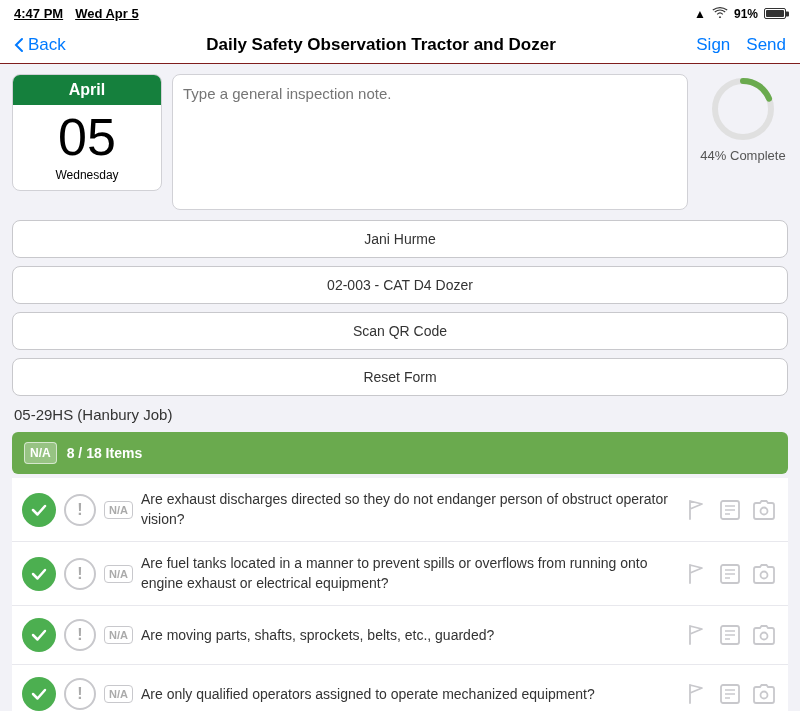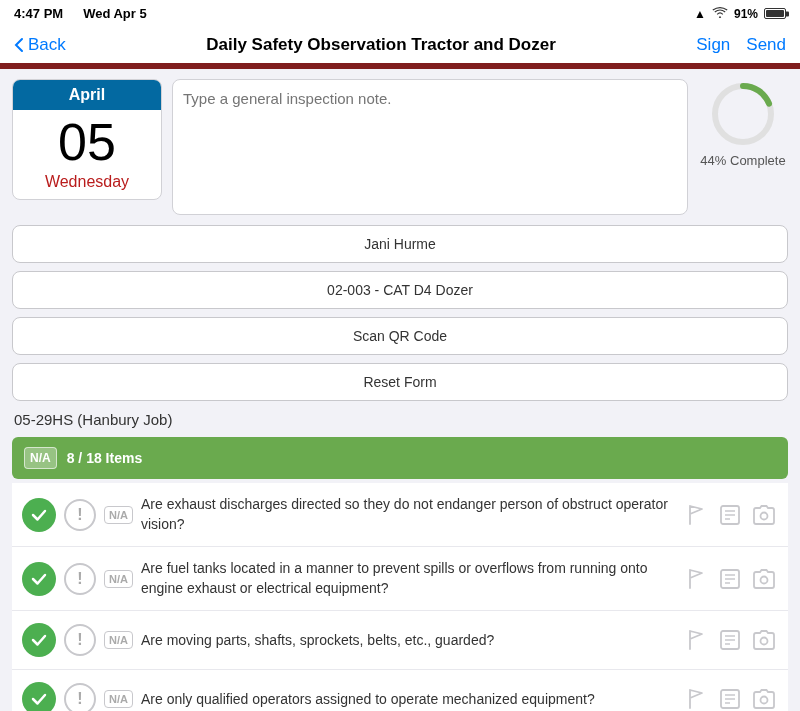--- a/index.html
+++ b/index.html
@@ -14,21 +14,21 @@
     
     .status-bar {
       display: flex;
       justify-content: space-between;
       align-items: center;
       background: #fff;
       padding: 6px 14px;
       font-size: 13px;
       font-weight: 600;
     }
-    .status-bar-left { display: flex; gap: 20px; align-items: flex-start; }
+    .status-bar-left { display: flex; gap: 12px; align-items: flex-start; text-decoration: underline; }
     .status-bar-right { display: flex; gap: 6px; align-items: center; font-size: 12px; }
     .battery-icon {
       display: inline-block;
       width: 22px;
       height: 11px;
       border: 1.5px solid #333;
       border-radius: 2px;
       position: relative;
     }
     .battery-icon::after {
@@ -50,21 +50,21 @@
       border-radius: 1px;
     }
 
     
     .nav-bar {
       display: flex;
       justify-content: space-between;
       align-items: center;
       background: #fff;
       padding: 8px 14px;
-      border-bottom: 6px solid #7f1d1d;
+      border-bottom: 1px solid #7f1d1d;
     }
     .nav-back {
       display: flex;
       align-items: center;
       color: #007aff;
       font-size: 17px;
       gap: 4px;
       cursor: pointer;
     }
     .nav-title {
@@ -101,39 +101,39 @@
     
     .calendar-widget {
       width: 150px;
       min-width: 150px;
       border: 1px solid #d1d1d6;
       border-radius: 8px;
       overflow: hidden;
       background: #fff;
     }
     .calendar-month {
-      background: #0369a1;
+      background: #15803d;
       color: #fff;
       text-align: center;
       padding: 6px 0;
       font-size: 16px;
       font-weight: 600;
     }
     .calendar-day {
       text-align: center;
       font-size: 52px;
       font-weight: 400;
       color: #000;
       padding: 4px 0 2px;
       line-height: 1.1;
     }
     .calendar-weekday {
       text-align: center;
-      color: #b91c1c;
-      font-size: 16px;
+      color: #000000;
+      font-size: 12px;
       font-weight: 500;
       padding-bottom: 8px;
     }
 
     
     .note-area {
       flex: 1;
       border: 1px solid #d1d1d6;
       border-radius: 8px;
       background: #fff;

